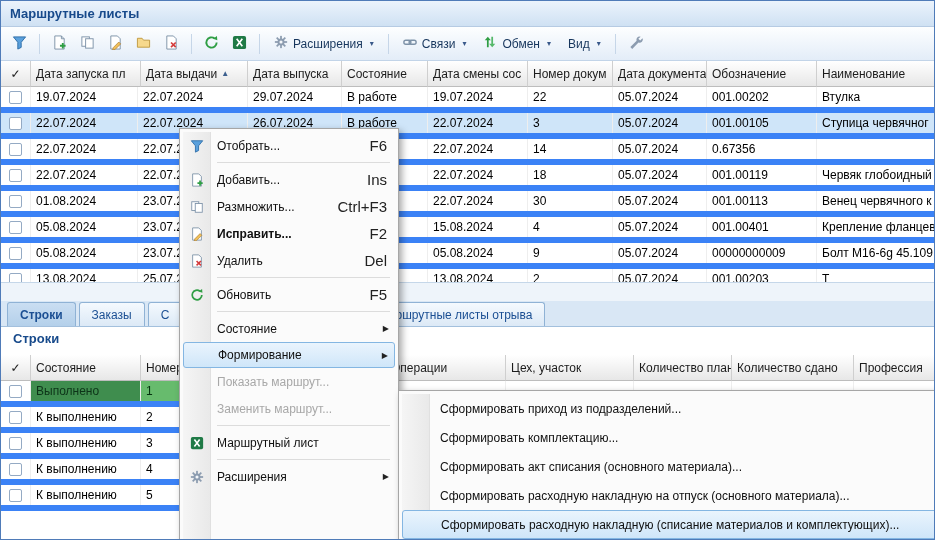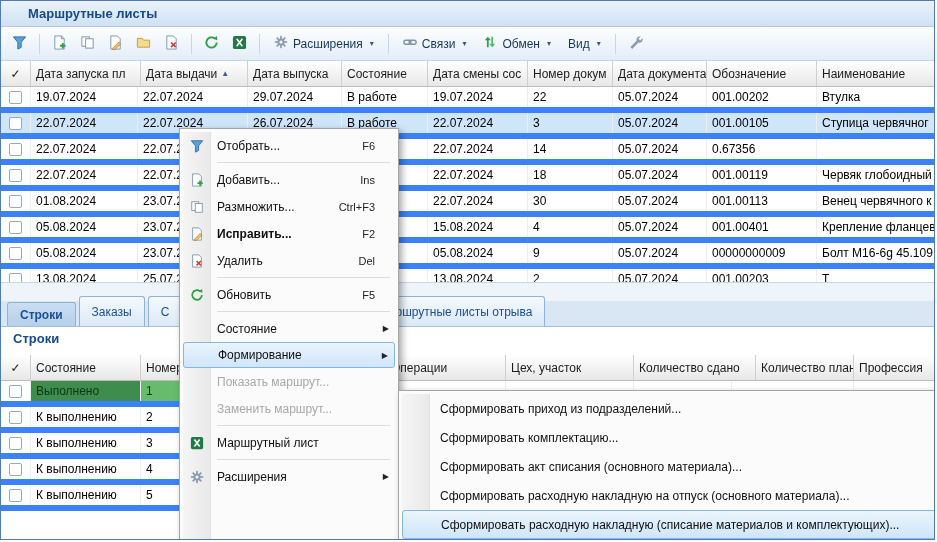--- a/index.html
+++ b/index.html
@@ -1,50 +1,50 @@
 <!DOCTYPE html>
 <html><head>
 <meta charset="utf-8">
 <style>
 *{box-sizing:border-box;margin:0;padding:0}
 body{font-family:"Liberation Sans",sans-serif;background:#fff}
 .win{position:relative;width:935px;height:540px;border:1px solid #4f7bb8;overflow:hidden;background:#fff;font-size:12px;color:#000}
-.titlebar{height:26px;background:linear-gradient(#ebf3fc,#cfe1f3);border-bottom:1px solid #b6cbe3;display:flex;align-items:center;padding:0 27px;color:#174a8b;font-weight:700;font-size:13px}
+.titlebar{height:26px;background:linear-gradient(#ebf3fc,#cfe1f3);border-bottom:1px solid #b6cbe3;display:flex;align-items:center;padding:0 9px;color:#174a8b;font-weight:700;font-size:13px}
 .toolbar{height:34px;background:linear-gradient(#fdfeff,#e3edf8);border-bottom:1px solid #c2d4e8;display:flex;align-items:center;padding:0 6px;gap:3px}
 .tb{width:25px;height:24px;display:flex;align-items:center;justify-content:center;border-radius:3px}
 .tsep{width:1px;height:20px;background:#c6d6e8;margin:0 4px}
 .tmb{display:flex;align-items:center;gap:5px;height:24px;padding:0 7px;border-radius:3px;color:#17365d}
 .dd{font-size:8px;color:#39598a;margin-left:2px}
 .grid{position:absolute;left:0;width:935px;background:#fff}
 .gU{top:60px;height:221px;overflow:hidden}
 .gL{top:354px;height:184px;overflow:hidden}
 .hrow,.row{display:flex;height:26px}
 .c{display:flex;align-items:center;padding:0 5px;white-space:nowrap;overflow:hidden;border-right:1px solid #eeeeee;font-size:12px}
 .hrow .c{background:linear-gradient(#ffffff,#e7e7e7);border-right:1px solid #cfcfcf;border-bottom:1px solid #bdbdbd;color:#1c1c1c}
 .row{border-bottom:6px solid #3b82f6}
 .row.sel{background:#cfe5f9}
 .cc{justify-content:center;padding:0}
 .cb{width:13px;height:13px;background:#fff;border:1px solid #94aac4;border-radius:2px}
 .sa{font-size:8px;color:#3c5f8e;margin-left:4px}
 .u0{flex:0 0 30px}.u1{flex:0 0 107px}.u2{flex:0 0 110px}.u3{flex:0 0 94px}.u4{flex:0 0 86px}.u5{flex:0 0 100px}.u6{flex:0 0 85px}.u7{flex:0 0 94px}.u8{flex:0 0 110px}.u9{flex:1}
 .l0{flex:0 0 30px}.l1{flex:0 0 110px}.l2{flex:0 0 55px}.l3{flex:0 0 190px}.l4{flex:0 0 120px}.l5{flex:0 0 128px}.l6{flex:0 0 98px}.l7{flex:0 0 122px}.l8{flex:1}
 .split{position:absolute;top:281px;left:0;width:935px;height:19px;background:#eef4fa;border-top:1px solid #c5d7e9}
 .tabs{position:absolute;top:300px;left:0;width:935px;height:26px;background:#d9e7f5;display:flex;align-items:flex-end;gap:3px;padding:0 0 0 6px;border-bottom:1px solid #a3c0dd}
-.tab{height:30px;display:flex;align-items:center;padding:0 12px;border:1px solid #8fb2d5;border-bottom:none;border-radius:3px 3px 0 0;background:linear-gradient(#f4f9fe,#dce9f6);color:#1b4f93}
+.tab{height:24px;display:flex;align-items:center;padding:0 12px;border:1px solid #8fb2d5;border-bottom:none;border-radius:3px 3px 0 0;background:linear-gradient(#f4f9fe,#dce9f6);color:#1b4f93}
 .tab.active{background:linear-gradient(#cadef2,#b4d0ea);font-weight:700;height:24px}
 .t3{min-width:215px;justify-content:flex-start}
 .stitle{position:absolute;top:330px;left:12px;color:#174a8b;font-weight:700;font-size:13px}
 .done1{background:#3f8d4e;color:#0d3418}
 .done2{background:#67bb6d;color:#06330f}
 .cm{position:absolute;left:178px;top:127px;width:220px;height:432px;background:#fbfbfb;border:1px solid #a6a6a6;box-shadow:3px 3px 7px rgba(0,0,0,.35);padding:3px;z-index:10}
 .cm::before,.sm::before{content:"";position:absolute;left:3px;top:3px;bottom:3px;width:27px;background:linear-gradient(90deg,#f5f5f5,#e9e9e9);border-right:1px solid #e0e0e0}
 .mi{position:relative;height:27px;display:flex;align-items:center;font-size:12px;color:#101010}
 .mic{flex:0 0 27px;display:flex;align-items:center;justify-content:center}
 .ml{flex:1;padding-left:7px;white-space:nowrap;overflow:hidden}
-.ms{margin-right:20px;font-size:11px;color:#222}
+.ms{margin-right:8px;font-size:15px;color:#222}
 .ma{margin-right:6px;font-size:8px;color:#222}
 .mi.bold .ml{font-weight:700}
 .mi.dis,.mi.dis .ml{color:#a8a8a8}
 .mi.hl{background:linear-gradient(#eaf4fd,#cfe6f9);border:1px solid #84b6e2;border-radius:3px;height:26px}
 .msep{height:1px;background:#dcdcdc;margin:3px 5px 3px 34px;position:relative}
 .sm{position:absolute;left:397px;top:389px;width:545px;background:#fbfbfb;border:1px solid #a6a6a6;box-shadow:3px 3px 7px rgba(0,0,0,.35);padding:3px;z-index:11}
 .si{position:relative;height:29px;display:flex;align-items:center;padding-left:38px;font-size:12px;color:#101010;white-space:nowrap;overflow:hidden}
 .si.hl{background:linear-gradient(#eaf4fd,#cfe6f9);border:1px solid #84b6e2;border-radius:3px}
 </style>
 </head>
@@ -301,22 +301,22 @@
   <div class="stitle">Строки</div>
 
   <div class="grid gL">
     <div class="hrow">
       <div class="c l0 cc">✓</div>
       <div class="c l1">Состояние</div>
       <div class="c l2">Номер</div>
       <div class="c l3"></div>
       <div class="c l4">Операции</div>
       <div class="c l5">Цех, участок</div>
+      <div class="c l6">Количество план</div>
       <div class="c l7">Количество сдано</div>
-      <div class="c l6">Количество план</div>
       <div class="c l8">Профессия</div>
     </div>
     <div class="row">
         <div class="c l0 cc">
           <span class="cb"></span>
         </div>
         <div class="c l1 done1">Выполнено</div>
         <div class="c l2 done2">1</div>
         <div class="c l3"></div>
         <div class="c l4"></div>

